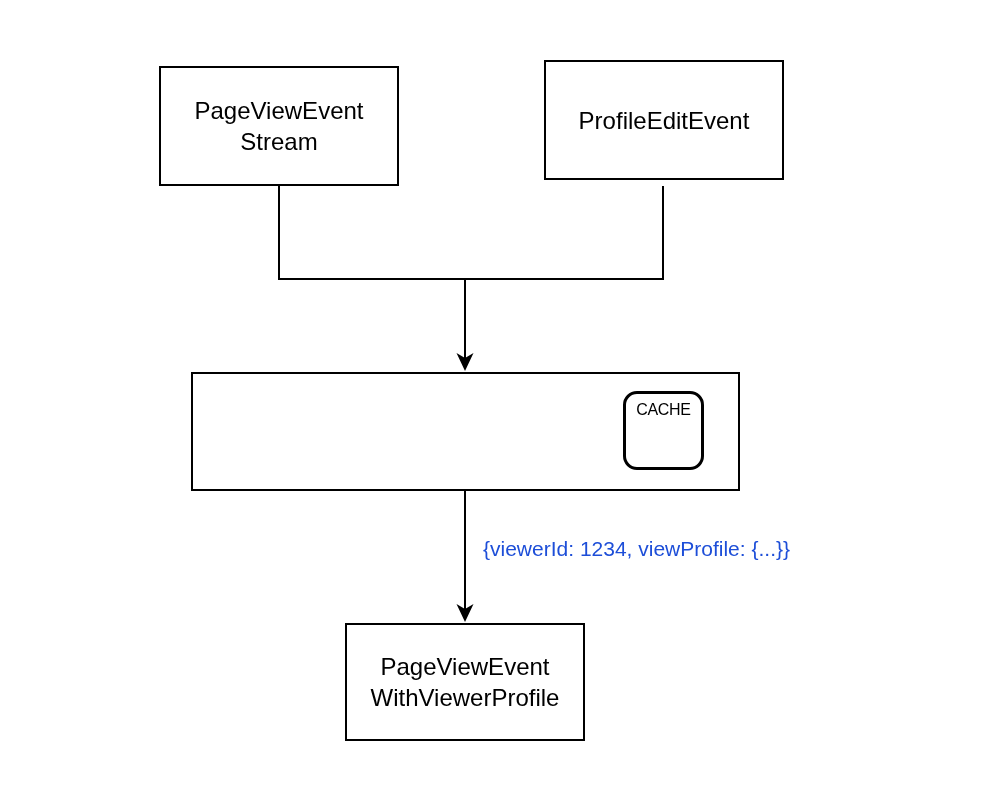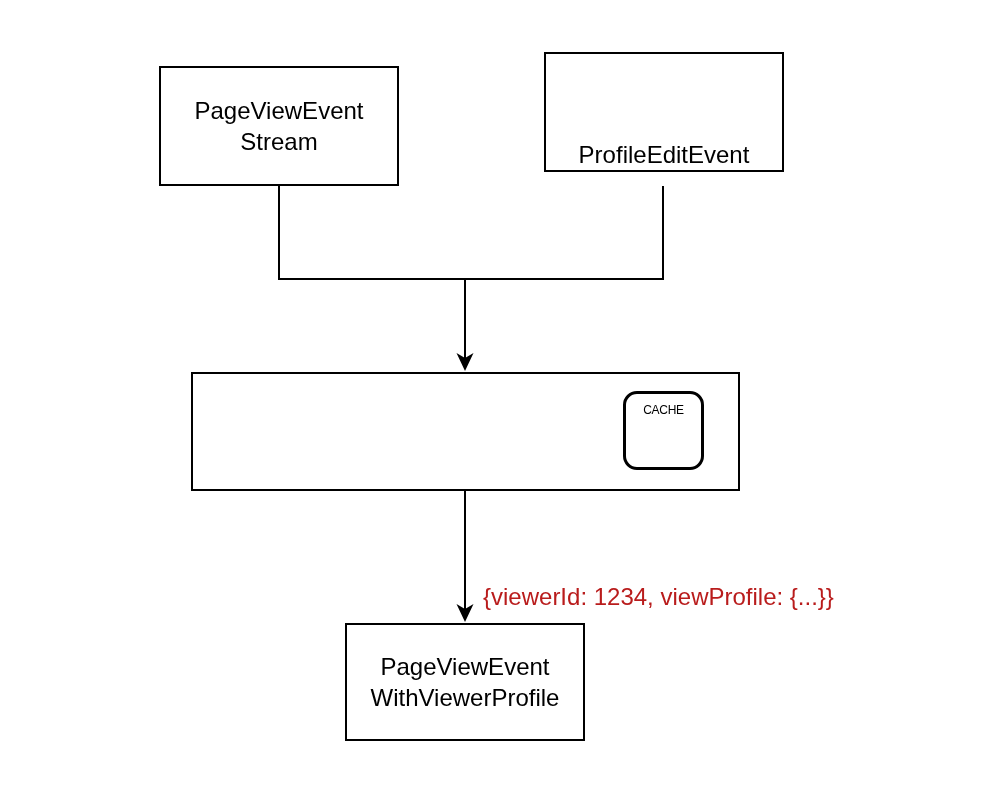--- a/index.html
+++ b/index.html
@@ -34,54 +34,53 @@
     justify-content: center;
   }
   .node-label {
     font-size: 24px;
     line-height: 31px;
     text-align: center;
     white-space: pre-line;
     color: #000000;
   }
   .node-source-a { left: 159px; top: 66px;  width: 240px; height: 120px; }
-  .node-source-b { left: 544px; top: 52px;  width: 240px; height: 120px; align-items: flex-end; }
+  .node-source-b { left: 544px; top: 60px;  width: 240px; height: 120px; }
   .node-processor{ left: 191px; top: 372px; width: 549px; height: 119px; }
   .node-output   { left: 345px; top: 623px; width: 240px; height: 118px; }
 
   .cache-badge {
     position: absolute;
     box-sizing: border-box;
     left: 430px;
     top: 17px;
     width: 81px;
     height: 79px;
     border: 3px solid #000000;
     border-radius: 14px;
     background: #ffffff;
     display: flex;
     justify-content: center;
     align-items: flex-start;
     padding-top: 7px;
   }
   .cache-label {
-    font-size: 12px;
+    font-size: 16px;
     letter-spacing: -0.3px;
     line-height: 18px;
     color: #000000;
   }
   .edge-label {
     position: absolute;
     left: 483px;
     top: 536px;
-    font-size: 24px;
+    font-size: 21px;
     line-height: 25px;
     white-space: nowrap;
-    color: #b91c1c;
-    margin-top: 48px;
+    color: #1d4ed8;
   }
 </style>
 </head>
 <body>
 
 <div class="canvas">
 
   <svg class="connectors" viewBox="0 0 990 812" xmlns="http://www.w3.org/2000/svg">
     <g stroke="#000000" stroke-width="2" fill="none">
       <line x1="279" y1="186" x2="279" y2="280"></line>

